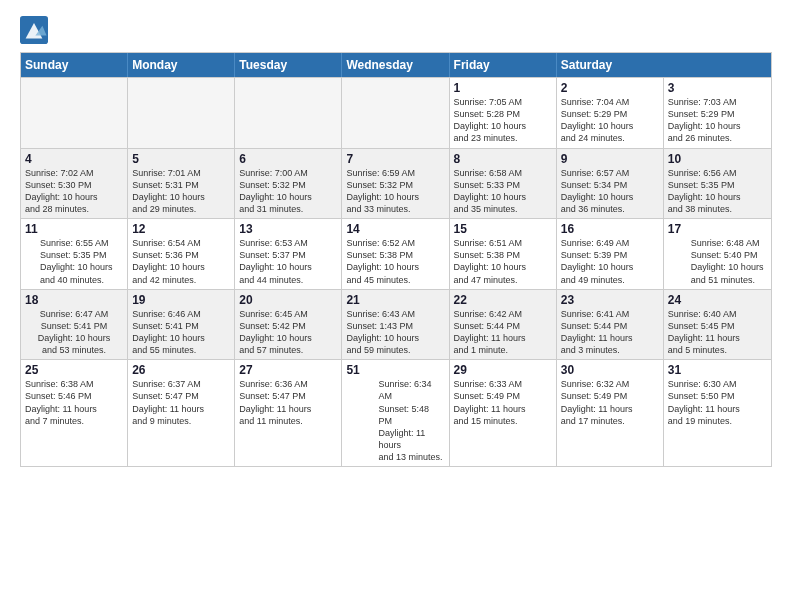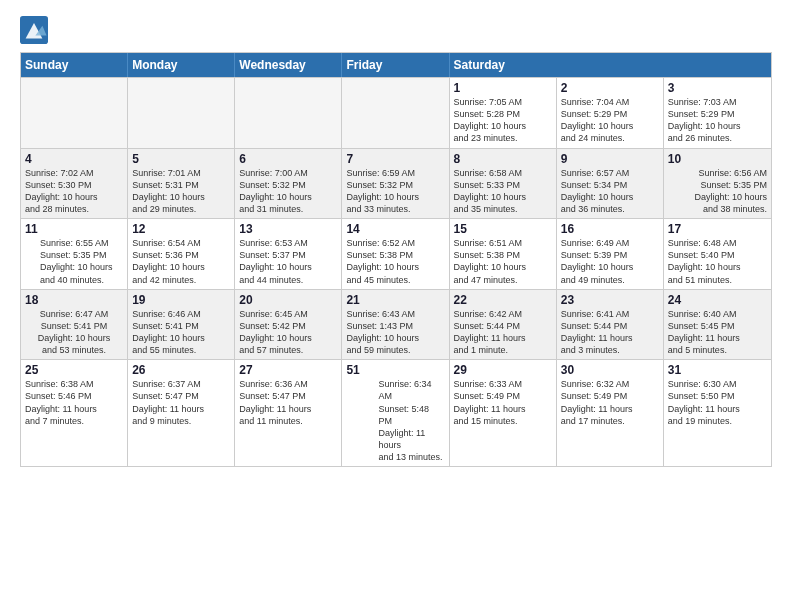--- a/index.html
+++ b/index.html
@@ -129,20 +129,21 @@
     <div class="title-area">
       <h1></h1>
       <h2></h2>
     </div>
   </div>
 
   <div class="calendar">
     <div class="cal-header-row">
     <div class="cal-header-cell">Sunday</div>
         <div class="cal-header-cell">Monday</div>
+        <div class="cal-header-cell">Tuesday</div>
         <div class="cal-header-cell">Wednesday</div>
         <div class="cal-header-cell">Friday</div>
         <div class="cal-header-cell">Saturday</div>
       </div>
     <div class="cal-body">
     <div class="cal-row">
           <div class="cal-cell empty"></div>
           <div class="cal-cell empty"></div>
           <div class="cal-cell empty"></div>
           <div class="cal-cell empty"></div>
@@ -206,21 +207,21 @@
           </div>
           <div class="cal-cell shaded">
             <span class="day-num">9</span>
             <div class="day-info" style="white-space: pre-line;">Sunrise: 6:57 AM
 Sunset: 5:34 PM
 Daylight: 10 hours
 and 36 minutes.</div>
           </div>
           <div class="cal-cell shaded">
             <span class="day-num">10</span>
-            <div class="day-info" style="white-space: pre-line; text-align: right;">Sunrise: 6:56 AM
+            <div class="day-info" style="white-space: pre-line;">Sunrise: 6:56 AM
 Sunset: 5:35 PM
 Daylight: 10 hours
 and 38 minutes.</div>
           </div>
         </div>
         <div class="cal-row">
           <div class="cal-cell">
             <span class="day-num">11</span>
             <div class="day-info" style="white-space: pre-line; margin-left: 15px;">Sunrise: 6:55 AM
 Sunset: 5:35 PM
@@ -257,21 +258,21 @@
           </div>
           <div class="cal-cell">
             <span class="day-num">16</span>
             <div class="day-info" style="white-space: pre-line;">Sunrise: 6:49 AM
 Sunset: 5:39 PM
 Daylight: 10 hours
 and 49 minutes.</div>
           </div>
           <div class="cal-cell">
             <span class="day-num">17</span>
-            <div class="day-info" style="white-space: pre-line;">Sunrise: 6:48 AM
+            <div class="day-info" style="white-space: pre-line; margin-left: 23px;">Sunrise: 6:48 AM
 Sunset: 5:40 PM
 Daylight: 10 hours
 and 51 minutes.</div>
           </div>
         </div>
         <div class="cal-row">
           <div class="cal-cell shaded">
             <span class="day-num">18</span>
             <div class="day-info" style="white-space: pre-line; text-align: center;">Sunrise: 6:47 AM
 Sunset: 5:41 PM

